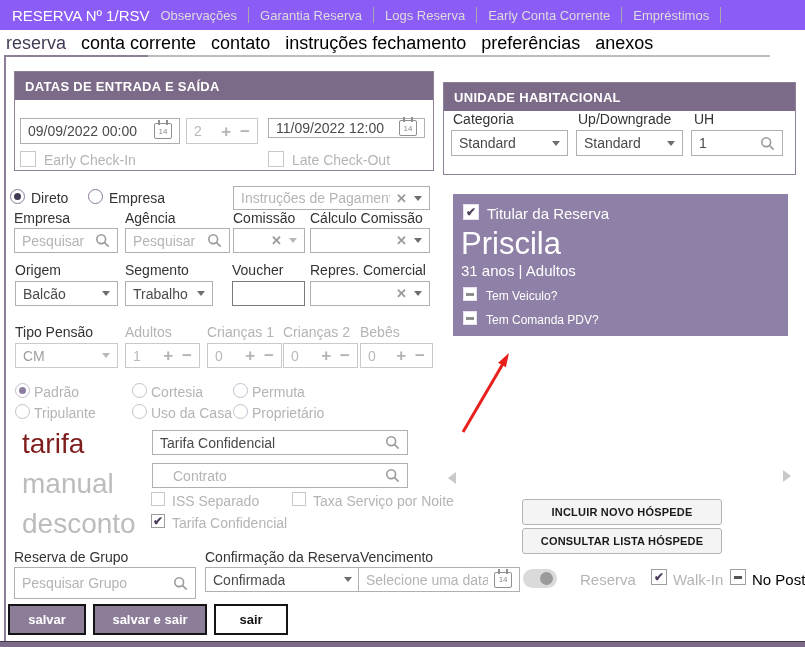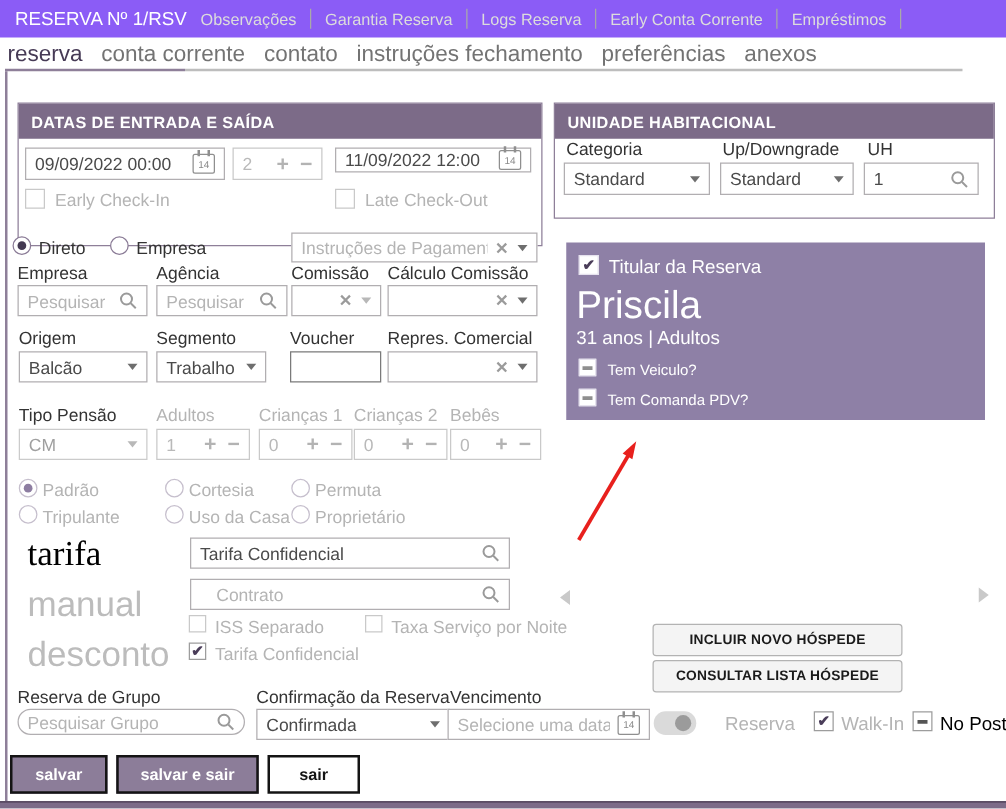--- a/index.html
+++ b/index.html
@@ -10,34 +10,34 @@
   
   .titlebar { position:absolute; left:0; top:0; width:805px; height:30px; background:#8b5cf6;
               display:flex; align-items:center; justify-content:flex-start; padding-left:12px; }
   .tb-title { color:#fff; font-size:15px; white-space:nowrap; }
   .tb-menu { display:flex; align-items:center; height:100%; }
   .tb-item { color:#dcdcdc; font-size:13px; padding:0 11px; white-space:nowrap; cursor:default; }
   .tb-div { width:1px; height:16px; background:#a9a9a9; }
 
   
   .tabbar { position:absolute; left:6px; top:31px; height:24px; display:flex; gap:15px; align-items:center; }
-  .tab { font-size:18px; color:#737373; white-space:nowrap; }
+  .tab { font-size:18px; color:#000000; white-space:nowrap; }
   .tab.active { color:#463a55; }
   .rail { position:absolute; background:#8e7f99; }
 
   
   .panel { position:absolute; border:1px solid #8e7f99; background:#fff; }
   .panel-header { height:28px; background:#7c6b88; color:#fff; font-size:13px; font-weight:600;
                   letter-spacing:.3px; display:flex; align-items:center; padding:0 10px; }
 
   
   .lbl { position:absolute; font-size:14px; color:#333; white-space:nowrap; }
   .lbl.dis { color:#b4b4b4; }
   .lbl.big { font-size:28px; }
-  .lbl.purple { color:#000000;font-family:Liberation Serif, serif; }
+  .lbl.purple { color:#7f1d1d; }
   .lbl.gray { color:#bcbcbc; }
 
   
   .field { position:absolute; background:#fff; border:1px solid #b1aeb1; display:flex;
            align-items:center; padding:0 7px; font-size:14px; color:#4a4a4a; gap:6px; }
   .field .val { white-space:nowrap; overflow:hidden; }
   .field .ph { color:#b4b4b4; white-space:nowrap; overflow:hidden; }
   .field .right { margin-left:auto; display:flex; align-items:center; gap:7px; }
   .field.darkborder { border-color:#7a7a7a; }
   .field.dis { border-color:#cbcbcb; color:#a5a5a5; }
@@ -125,21 +125,21 @@
     <span class="tab">contato</span>
     <span class="tab">instruções fechamento</span>
     <span class="tab">preferências</span>
     <span class="tab">anexos</span>
   </div>
   <div class="rail" style="left:4px;top:55px;width:144px;height:2px;"></div>
   <div class="rail" style="left:148px;top:55px;width:622px;height:2px;background:#bdbdbd;"></div>
   <div class="rail" style="left:4px;top:57px;width:2px;height:584px;"></div>
   <div class="rail" style="left:0;top:641px;width:805px;height:6px;background:#7c6b88;border-top:1px solid #45394f;"></div>
 
-  <div class="panel" style="left:14px;top:82px;width:420px;height:115px;">
+  <div class="panel" style="left:14px;top:71px;width:420px;height:100px;">
     <div class="panel-header">DATAS DE ENTRADA E SAÍDA</div>
   </div>
   <div class="field" style="left:20px;top:118px;width:160px;height:26px;">
     <span class="val">09/09/2022 00:00</span>
     <span class="cal right">
         <span class="cal-num">14</span>
       </span>
   </div>
   <div class="stepper" style="left:186px;top:118px;width:72px;height:26px;">
     <span>2</span>
@@ -332,21 +332,21 @@
   <span class="lbl dis" style="left:313px;top:493px;">Taxa Serviço por Noite</span>
   <span class="cb small" style="left:151px;top:514px;">
       <span class="tick">✔</span>
     </span>
   <span class="lbl dis" style="left:172px;top:515px;">Tarifa Confidencial</span>
 
   <span class="lbl" style="left:14px;top:549px;">Reserva de Grupo</span>
   <span class="lbl" style="left:205px;top:549px;">Confirmação da Reserva</span>
   <span class="lbl" style="left:360px;top:549px;">Vencimento</span>
 
-  <div class="field" style="left:14px;top:567px;width:182px;height:21px;border-radius:11px;">
+  <div class="field" style="left:14px;top:567px;width:182px;height:32px;">
     <span class="ph">Pesquisar Grupo</span>
     <svg class="mag" width="15" height="15" viewBox="0 0 15 15">
         <circle cx="6.2" cy="6.2" r="4.4" fill="none" stroke="#9a9a9a" stroke-width="1.6"></circle>
         <line x1="9.6" y1="9.6" x2="13.6" y2="13.6" stroke="#9a9a9a" stroke-width="1.6"></line>
       </svg>
   </div>
   <div class="field" style="left:205px;top:567px;width:155px;height:25px;">
     <span class="val">Confirmada</span>
     <span class="right">
         <span class="caret"></span>

